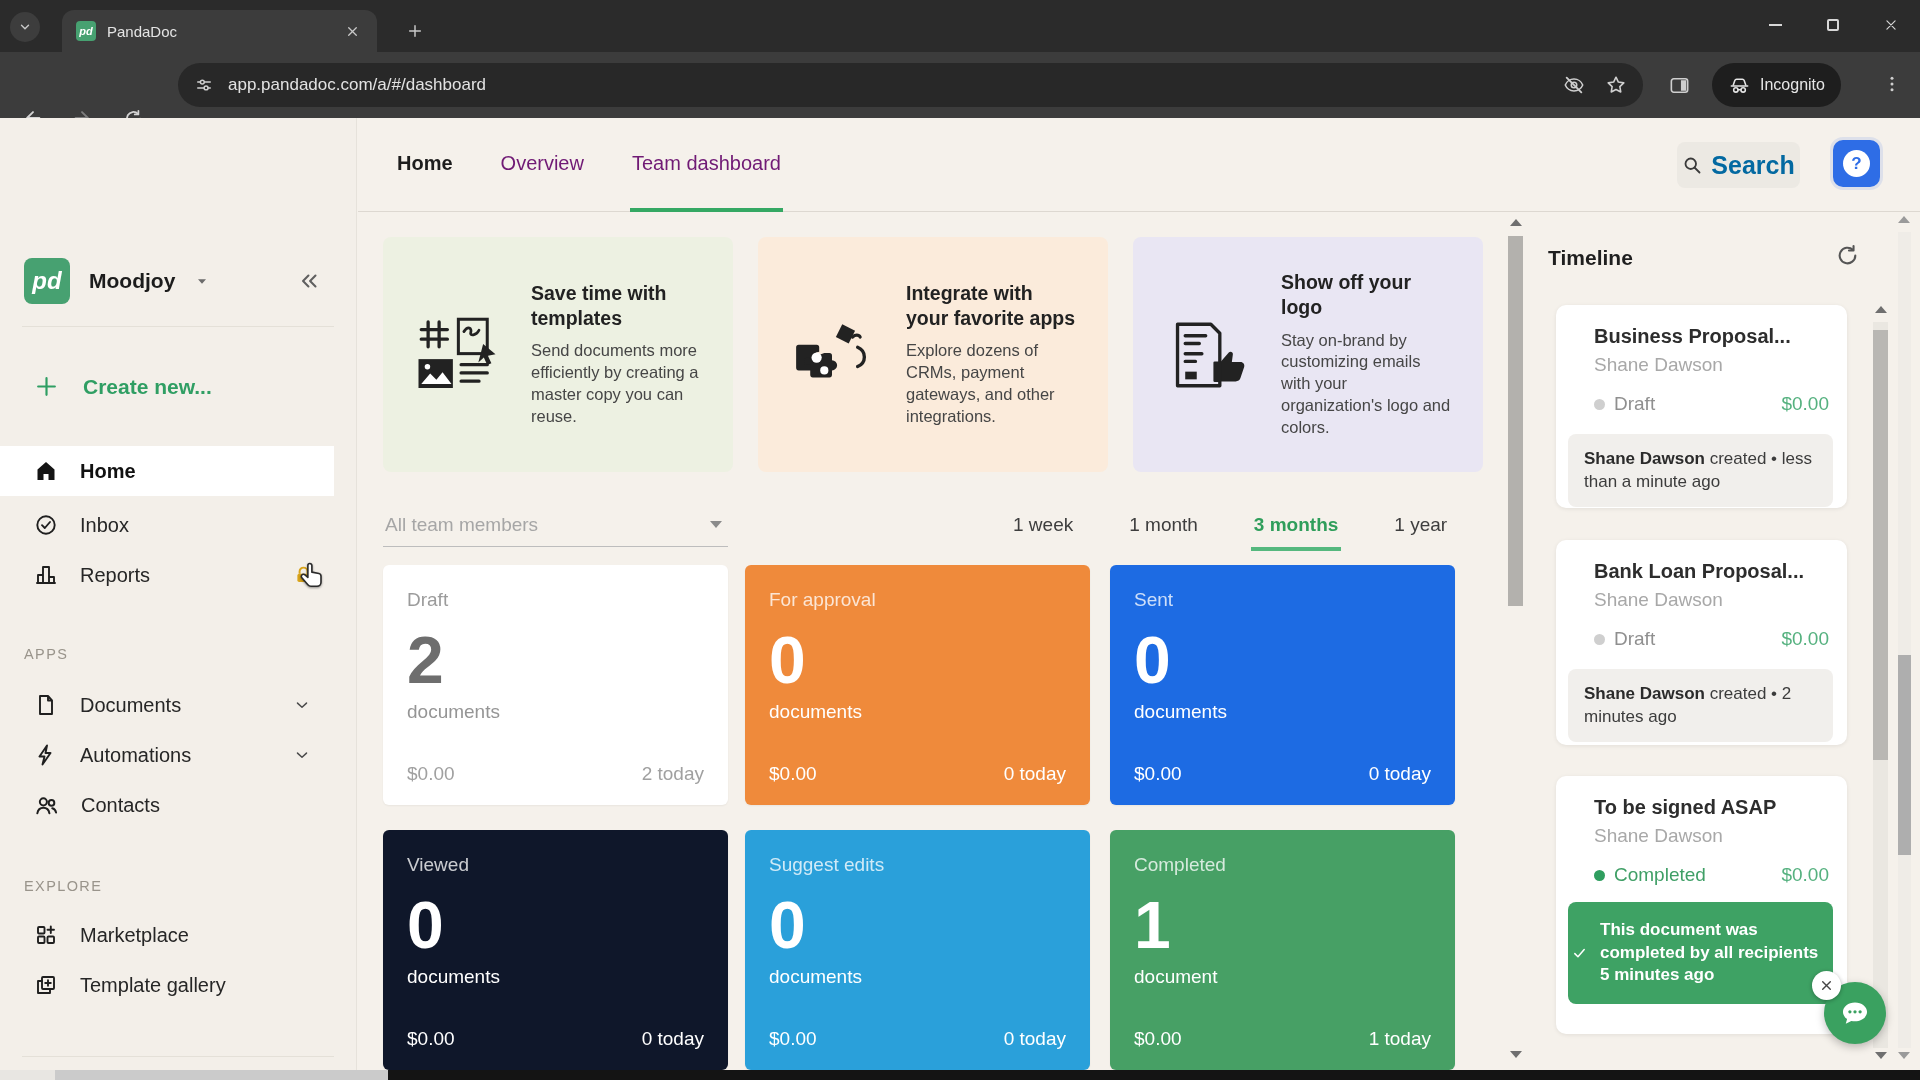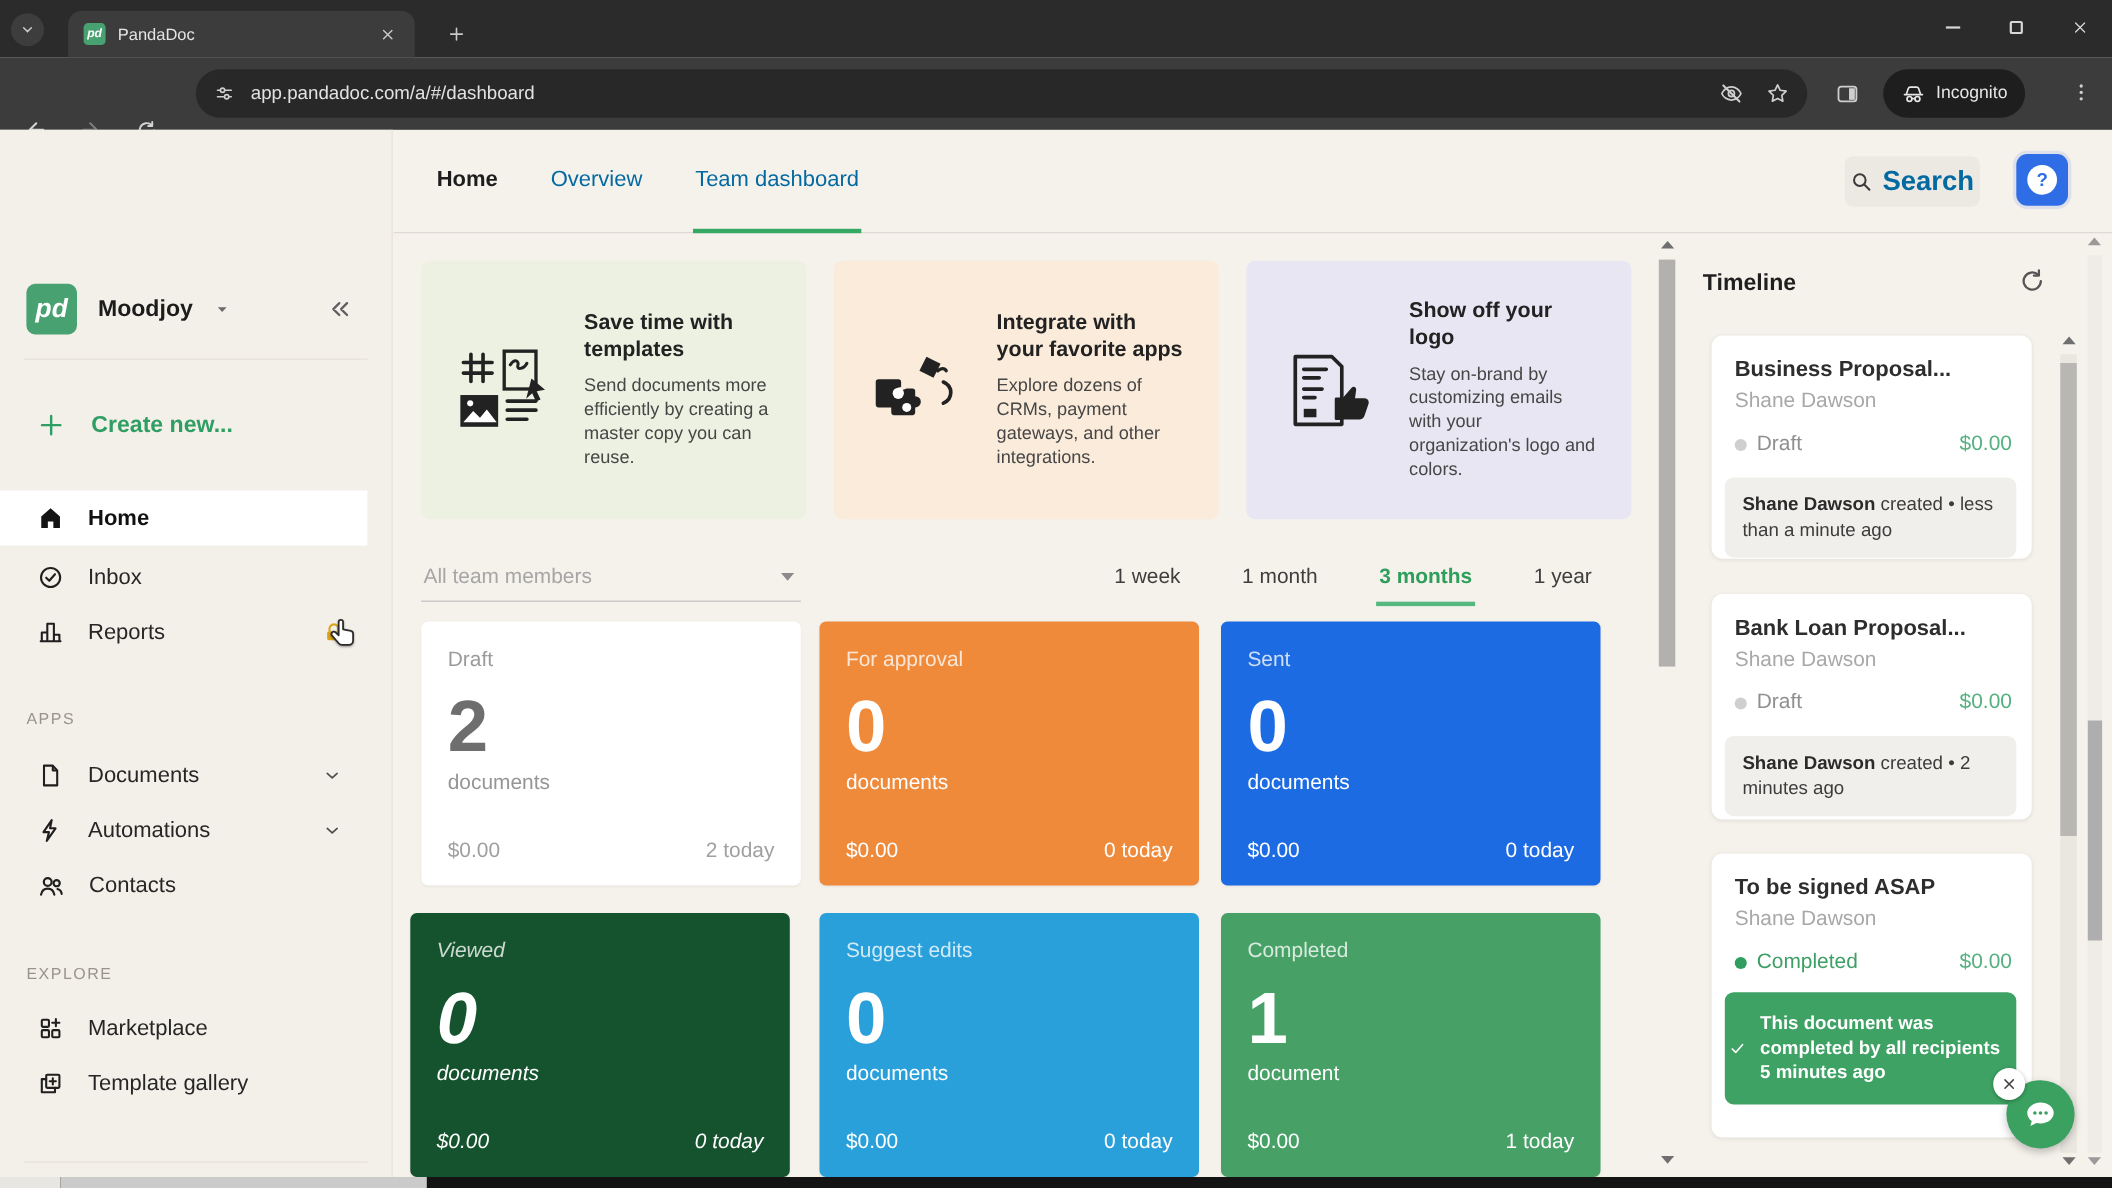--- a/index.html
+++ b/index.html
@@ -56,21 +56,21 @@
   .collapse-btn { position:absolute; left:296px; top:150px; cursor:pointer; }
   .sdivider { position:absolute; left:22px; width:312px; height:1px; background:#e4e0d8; }
   .create-new { position:absolute; left:34px; top:256px; display:flex; align-items:center; gap:24px; cursor:pointer; }
   .create-new .label { color:#2f9e63; font-size:21px; font-weight:700; }
   .section-label { position:absolute; left:24px; font-size:14.5px; letter-spacing:1.4px; color:#99948b; }
   .row-accessory { position:absolute; left:293px; }
 
   
   .header-line { position:absolute; left:358px; right:0; top:211px; height:1px; background:#ddd8d1; }
   .nav-tabs { position:absolute; left:395px; top:118px; height:94px; display:flex; gap:44px; }
-  .nav-tab { display:flex; align-items:center; font-size:20px; color:#0369a1; cursor:pointer; padding:0 2px;
+  .nav-tab { display:flex; align-items:center; font-size:20px; color:#701a75; cursor:pointer; padding:0 2px;
     border-bottom:4px solid transparent; }
   .nav-tab.bold { font-weight:700; color:#1d1d1d; }
   .nav-tab.active { border-bottom-color:#35a863; }
   .search-btn { position:absolute; left:1677px; top:142px; width:123px; height:46px; border-radius:8px;
     background:#ece9e3; display:flex; align-items:center; justify-content:center; gap:9px; cursor:pointer; }
   .search-btn span { font-size:25px; font-weight:600; color:#0369a1; }
   .help-btn { position:absolute; left:1833px; top:140px; width:47px; height:47px; border-radius:10px;
     background:#2e6de6; display:flex; align-items:center; justify-content:center; cursor:pointer;
     box-shadow:0 0 0 3px rgba(46,109,230,0.12); }
   .help-circle { width:27px; height:27px; border-radius:50%; background:#fff; color:#2e6de6;
@@ -107,21 +107,21 @@
   .stat--light .stat-label { color:#9b9b9b; }
   .stat--light .stat-count { color:#6e6e6e; }
   .stat--light .stat-unit { color:#959595; }
   .stat--light .stat-footer { color:#a0a0a0; }
 
   
   .tl-title { position:absolute; left:1548px; top:246px; font-size:21px; font-weight:700; color:#1f1f1f; }
   .tl-refresh { position:absolute; left:1835px; top:243px; cursor:pointer; }
   .tl-card { position:absolute; left:1556px; width:291px; background:#fff; border-radius:10px;
     box-shadow:0 1px 4px rgba(0,0,0,0.08); padding:20px 14px 14px 12px; cursor:pointer; }
-  .tl-inner { margin-left:9px; margin-right:4px; }
+  .tl-inner { margin-left:26px; margin-right:4px; }
   .tl-doc-title { font-size:20px; font-weight:700; color:#2d2d2d; white-space:nowrap; overflow:hidden; }
   .tl-owner { font-size:19px; color:#a8a8a8; margin-top:6px; }
   .tl-status { display:flex; align-items:center; gap:9px; margin-top:17px; }
   .tl-dot { width:11px; height:11px; border-radius:50%; }
   .tl-status-label { font-size:19px; }
   .tl-amount { margin-left:auto; font-size:19px; color:#55b17f; }
   .tl-activity { margin-top:19px; background:#f1efec; border-radius:8px; padding:13px 16px;
     font-size:17px; color:#3c3c3c; line-height:1.38; }
   .tl-activity .actor { font-weight:700; color:#2b2b2b; }
   .tl-banner { margin-top:16px; background:#3ea264; border-radius:8px; padding:17px 12px 17px 4px;
@@ -488,21 +488,21 @@
   </div>
   <div class="stat" style="left: 1110px; top: 565px; background: rgb(29, 107, 227);">
     <div class="stat-label">Sent</div>
     <div class="stat-count">0</div>
     <div class="stat-unit">documents</div>
     <div class="stat-footer">
         <span>$0.00</span>
         <span>0 today</span>
       </div>
   </div>
-  <div class="stat" style="left: 373px; top: 830px; background: #14532d; font-style: italic;">
+  <div class="stat" style="left: 383px; top: 830px; background: #0f172a;">
     <div class="stat-label">Viewed</div>
     <div class="stat-count">0</div>
     <div class="stat-unit">documents</div>
     <div class="stat-footer">
         <span>$0.00</span>
         <span>0 today</span>
       </div>
   </div>
   <div class="stat" style="left: 745px; top: 830px; background: rgb(42, 160, 218);">
     <div class="stat-label">Suggest edits</div>

